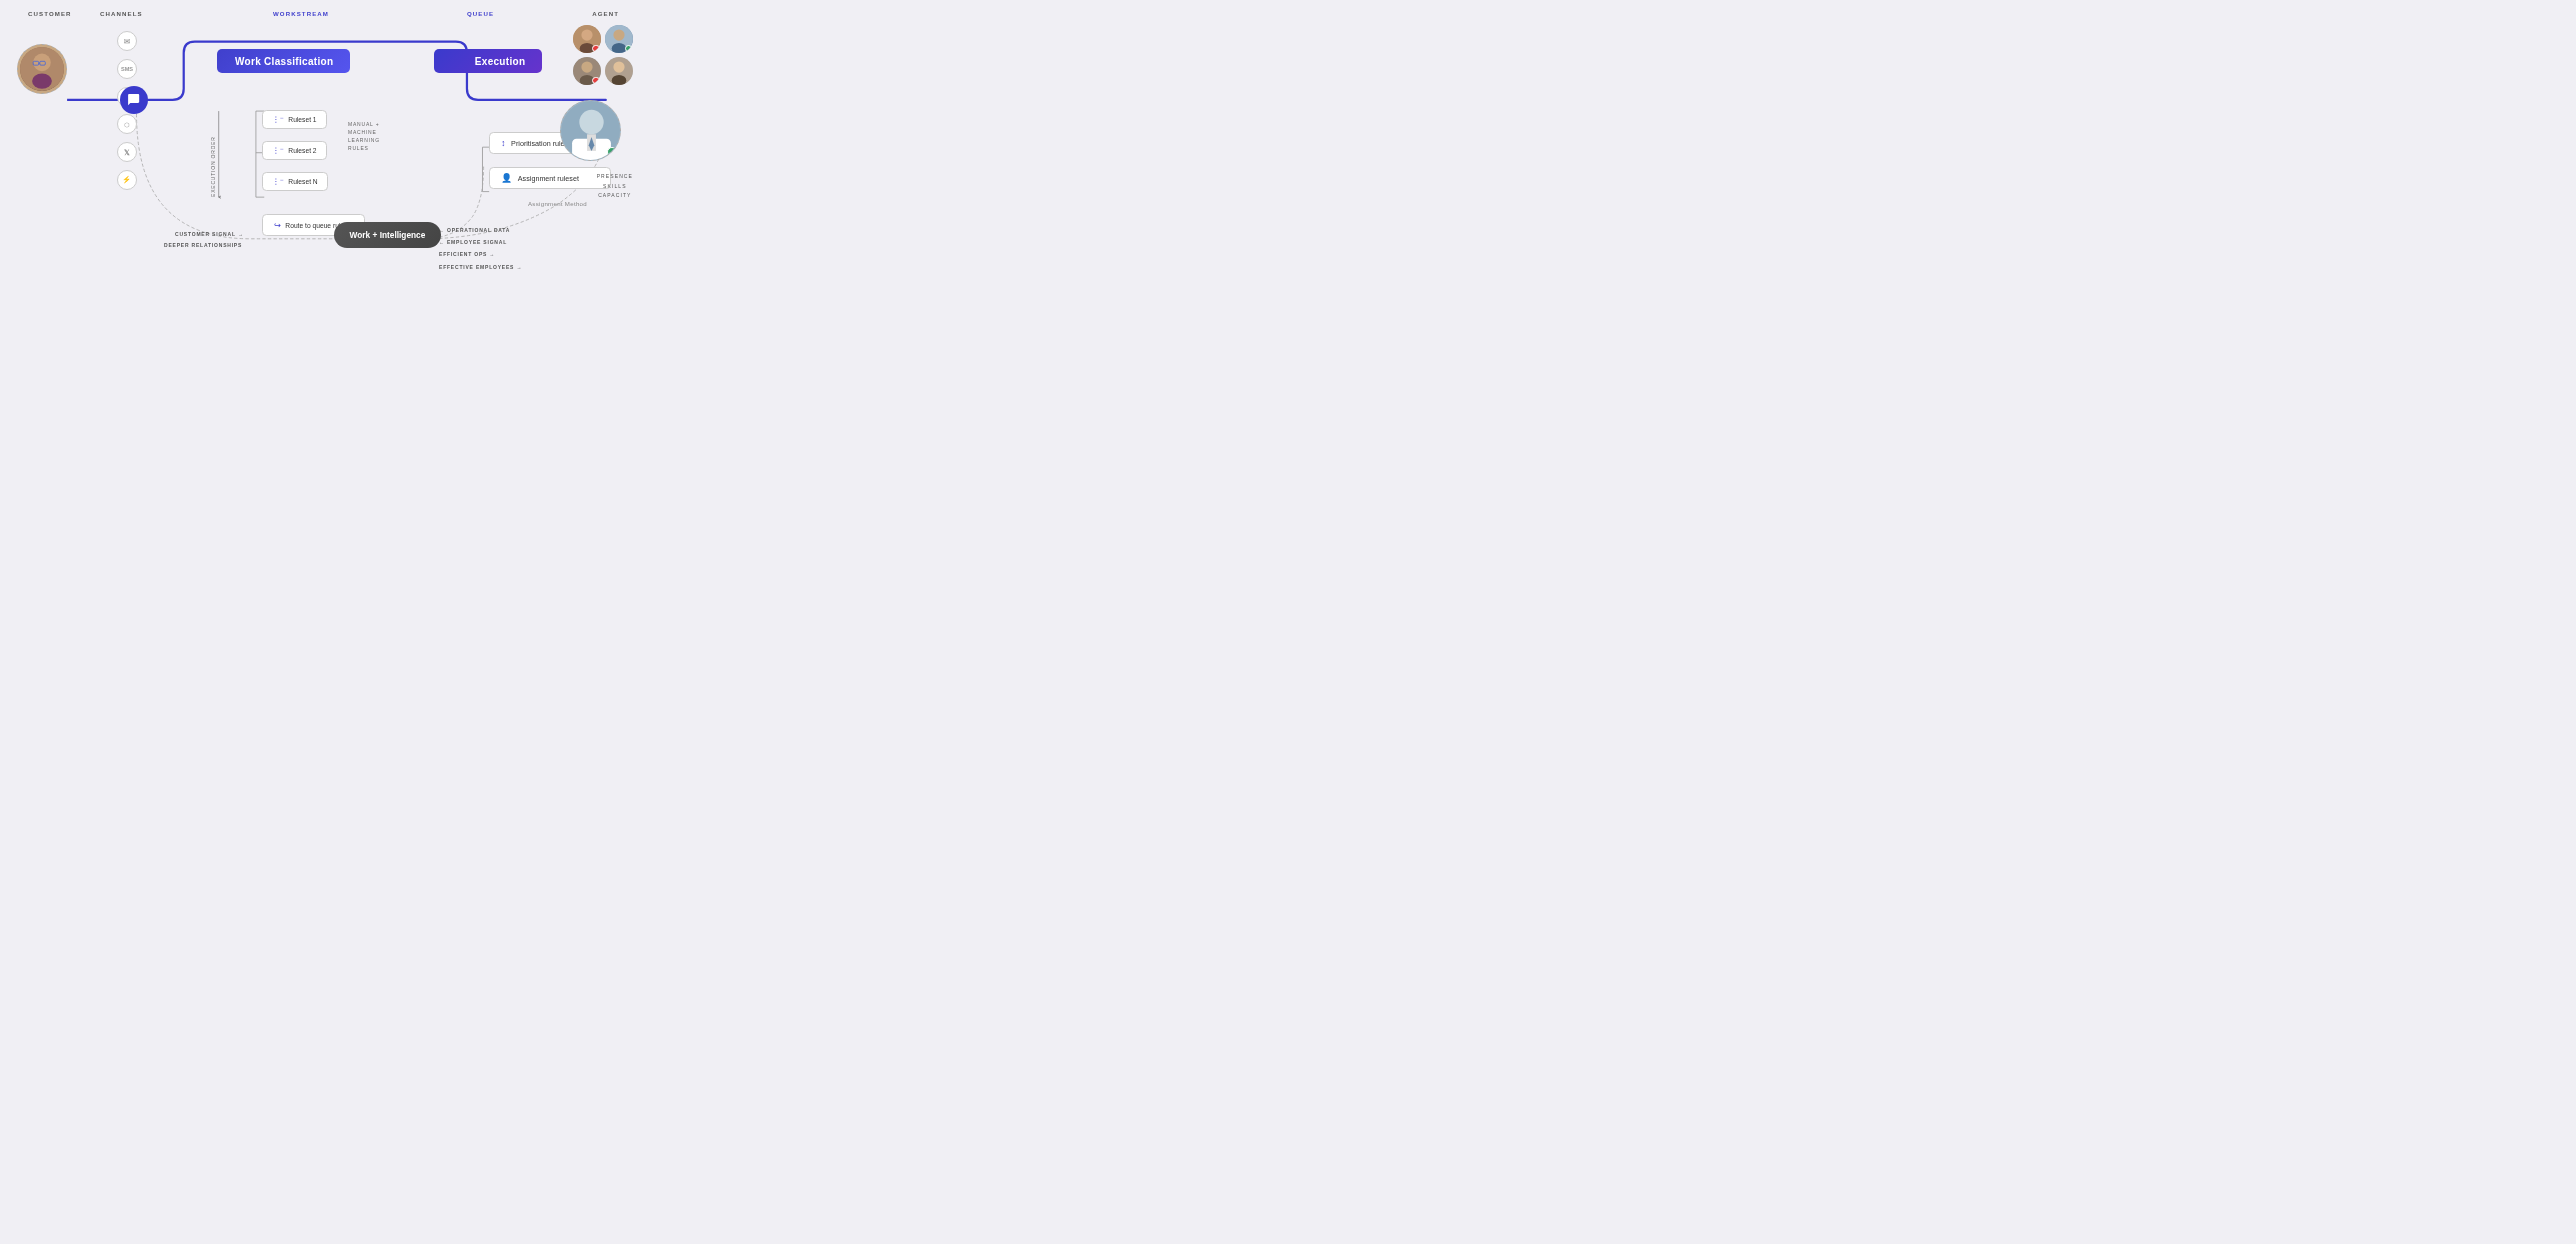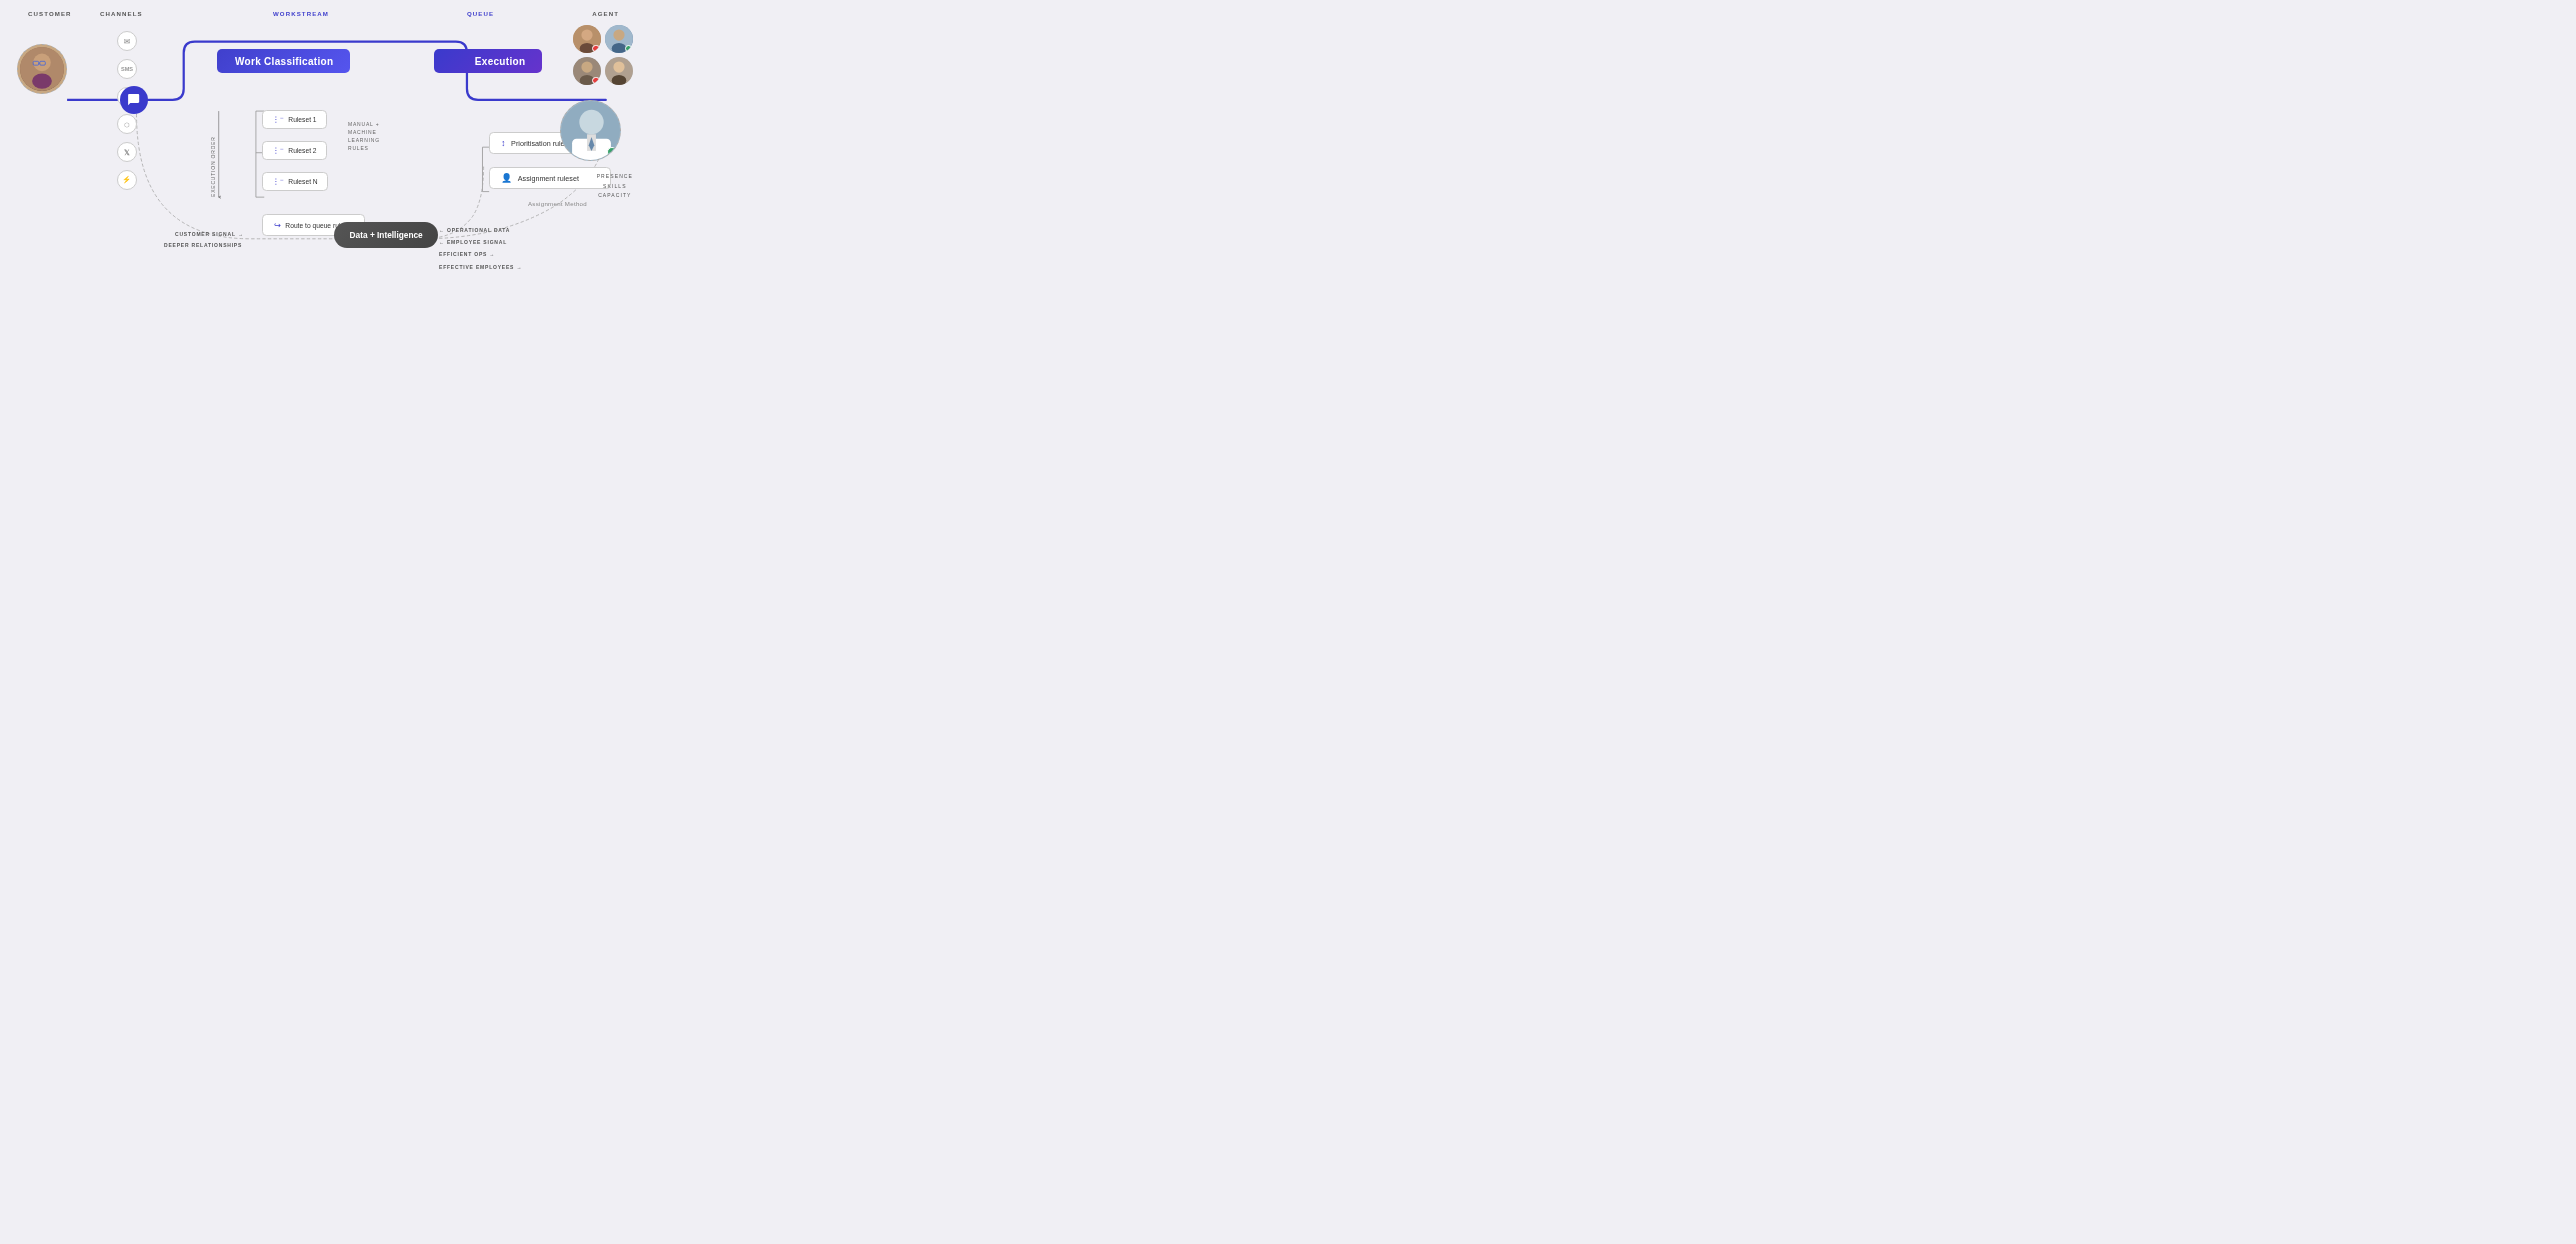--- a/index.html
+++ b/index.html
@@ -447,21 +447,21 @@
     </svg>
     <div class="status-dot dot-green" style="position:absolute; bottom:2.8px; right:2.8px; width:10px; height:10px; border-radius:50%; background:#38a169; border:1.7px solid white;"></div>
   </div>
 
   <div class="presence-label">
     <div>PRESENCE</div>
     <div>SKILLS</div>
     <div>CAPACITY</div>
   </div>
 
-  <div class="data-pill" style="left:334px; top:222px;">Data + Intelligence</div>
+  <div class="data-pill" style="left:334px; top:222px;">Work + Intelligence</div>
 
   <div class="data-label" style="left:175px; top:231px;">CUSTOMER SIGNAL →</div>
   <div class="data-label" style="left:164px; top:242px;">DEEPER RELATIONSHIPS</div>
   <div class="data-label" style="left:439px; top:227px;">← OPERATIONAL DATA</div>
   <div class="data-label" style="left:439px; top:239px;">← EMPLOYEE SIGNAL</div>
   <div class="data-label" style="left:439px; top:251px;">EFFICIENT OPS →</div>
   <div class="data-label" style="left:439px; top:264px;">EFFECTIVE EMPLOYEES →</div>
 
 </div>
 

